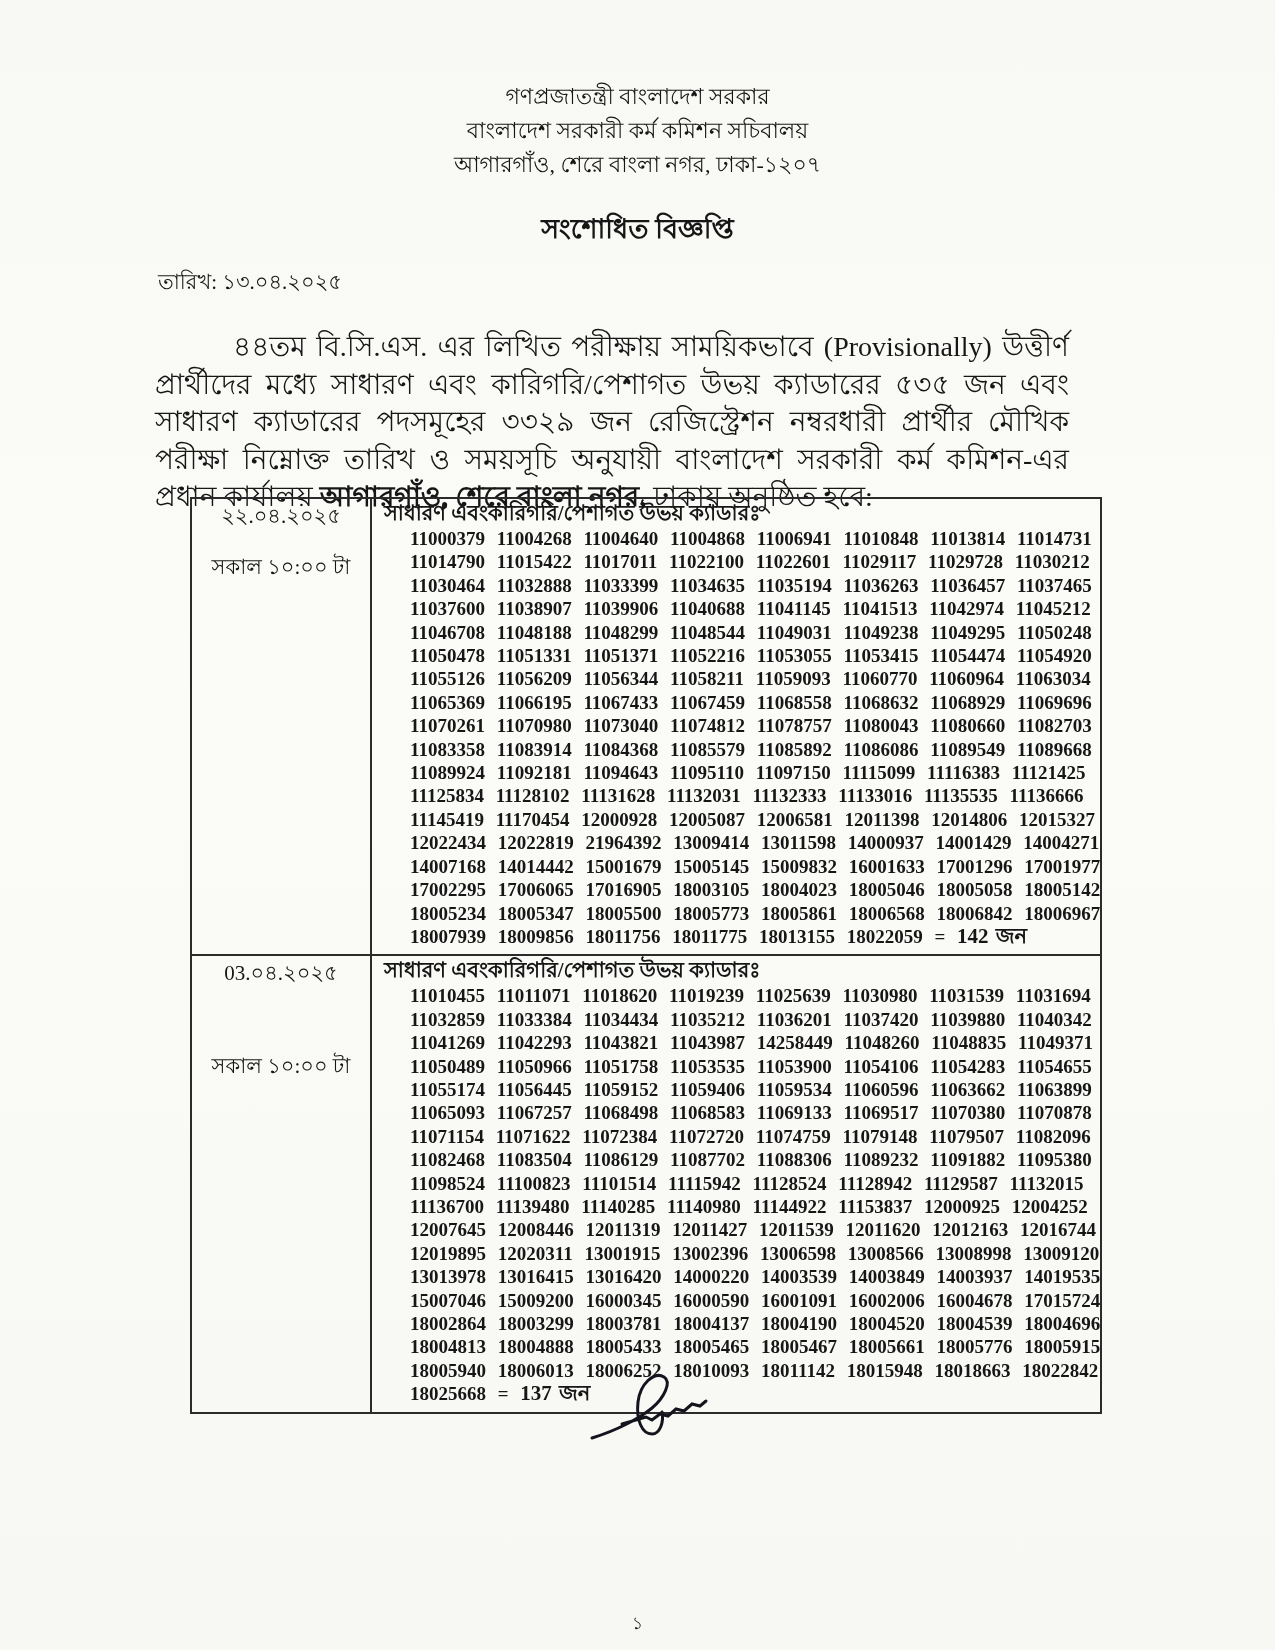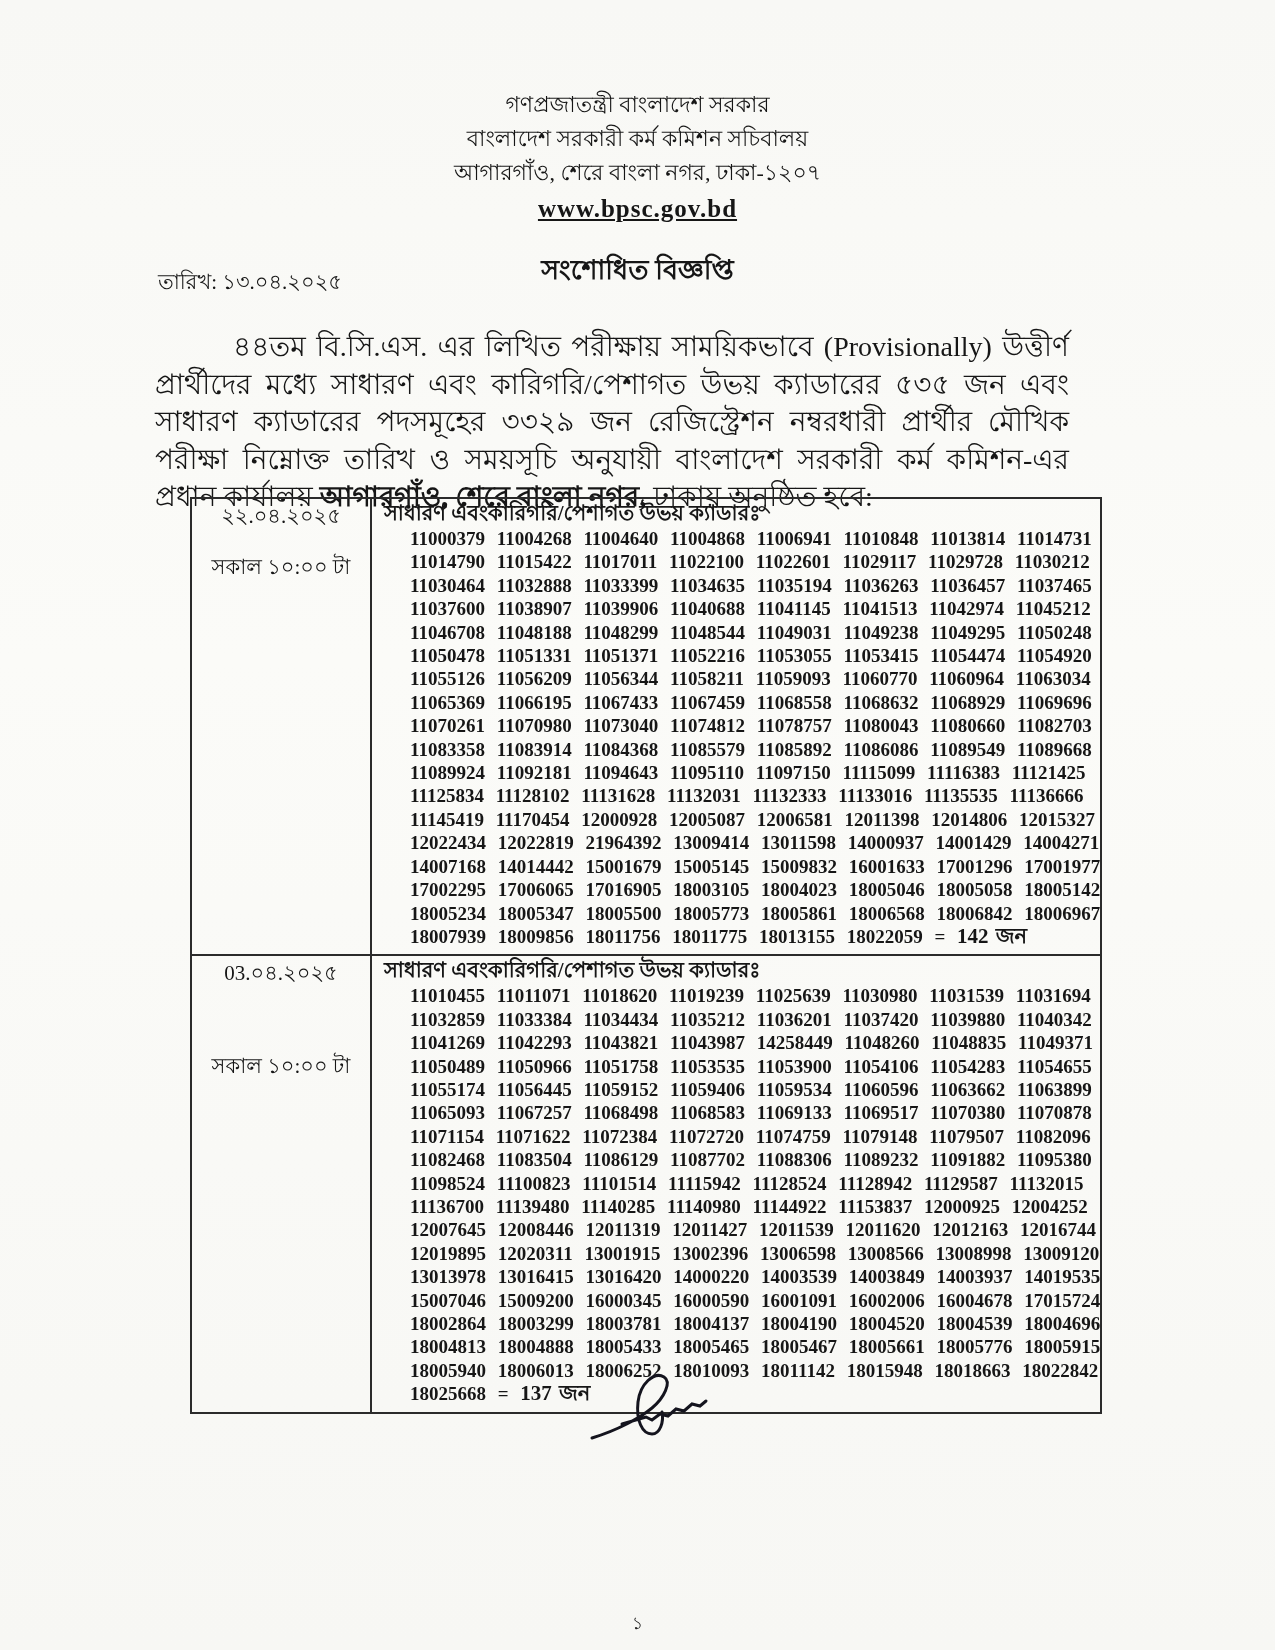--- a/index.html
+++ b/index.html
@@ -10,21 +10,21 @@
     background:#efefed;
   }
   .page {
     position:relative;
     width:1275px; height:1650px;
     overflow:hidden;
     background:linear-gradient(180deg,#f8f8f5 0%,#fbfbf8 40%,#f7f7f4 100%);
   }
 
   
-  .letterhead { position:absolute; top:88px; left:0; width:100%; text-align:center; }
+  .letterhead { position:absolute; top:80px; left:0; width:100%; text-align:center; }
   .lh-line   { font-size:22px; line-height:34px; }
   .website   { margin-top:5px; font-size:25px; font-weight:bold; letter-spacing:1px; }
   .website a { color:#161616; text-decoration:underline; }
   .notice-title { margin-top:26px; font-size:27px; font-weight:bold; }
 
   
   .memo-row {
     position:absolute; top:266px; left:158px; right:170px;
     display:flex; justify-content:space-between; align-items:flex-end;
   }
@@ -65,21 +65,20 @@
 </style>
 </head>
 <body>
 
 <div class="page">
 
   <header class="letterhead">
     <div class="lh-line">গণপ্রজাতন্ত্রী বাংলাদেশ সরকার</div>
     <div class="lh-line">বাংলাদেশ সরকারী কর্ম কমিশন সচিবালয়</div>
     <div class="lh-line">আগারগাঁও, শেরে বাংলা নগর, ঢাকা-১২০৭</div>
-    <div class="website"><a>www.bpsc.gov.bd</a></div>
     <div class="notice-title">সংশোধিত বিজ্ঞপ্তি</div>
   </header>
 
   <div class="memo-row">
     <span class="memo-date">তারিখ: ১৩.০৪.২০২৫</span>
   </div>
 
   <p class="intro"><span>৪৪তম বি.সি.এস. এর লিখিত পরীক্ষায় সাময়িকভাবে (Provisionally) উত্তীর্ণ প্রার্থীদের মধ্যে সাধারণ এবং কারিগরি/পেশাগত উভয় ক্যাডারের ৫৩৫ জন এবং সাধারণ ক্যাডারের পদসমূহের ৩৩২৯ জন রেজিস্ট্রেশন নম্বরধারী প্রার্থীর মৌখিক পরীক্ষা নিম্নোক্ত তারিখ ও সময়সূচি অনুযায়ী বাংলাদেশ সরকারী কর্ম কমিশন-এর প্রধান কার্যালয় </span><strong>আগারগাঁও, শেরে বাংলা নগর,</strong><span> ঢাকায় অনুষ্ঠিত হবে:</span></p>
 
   <table class="schedule">

